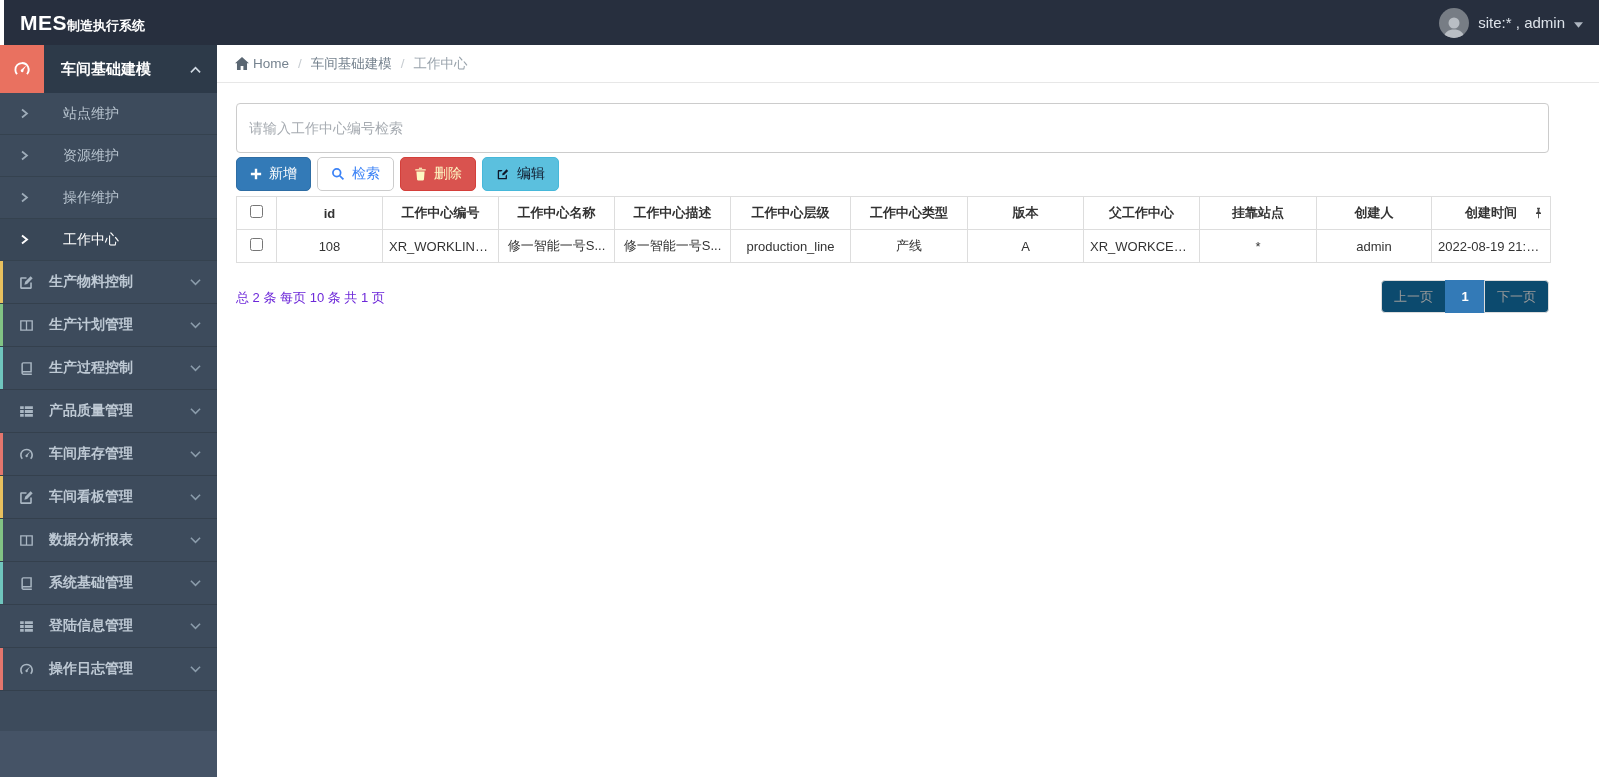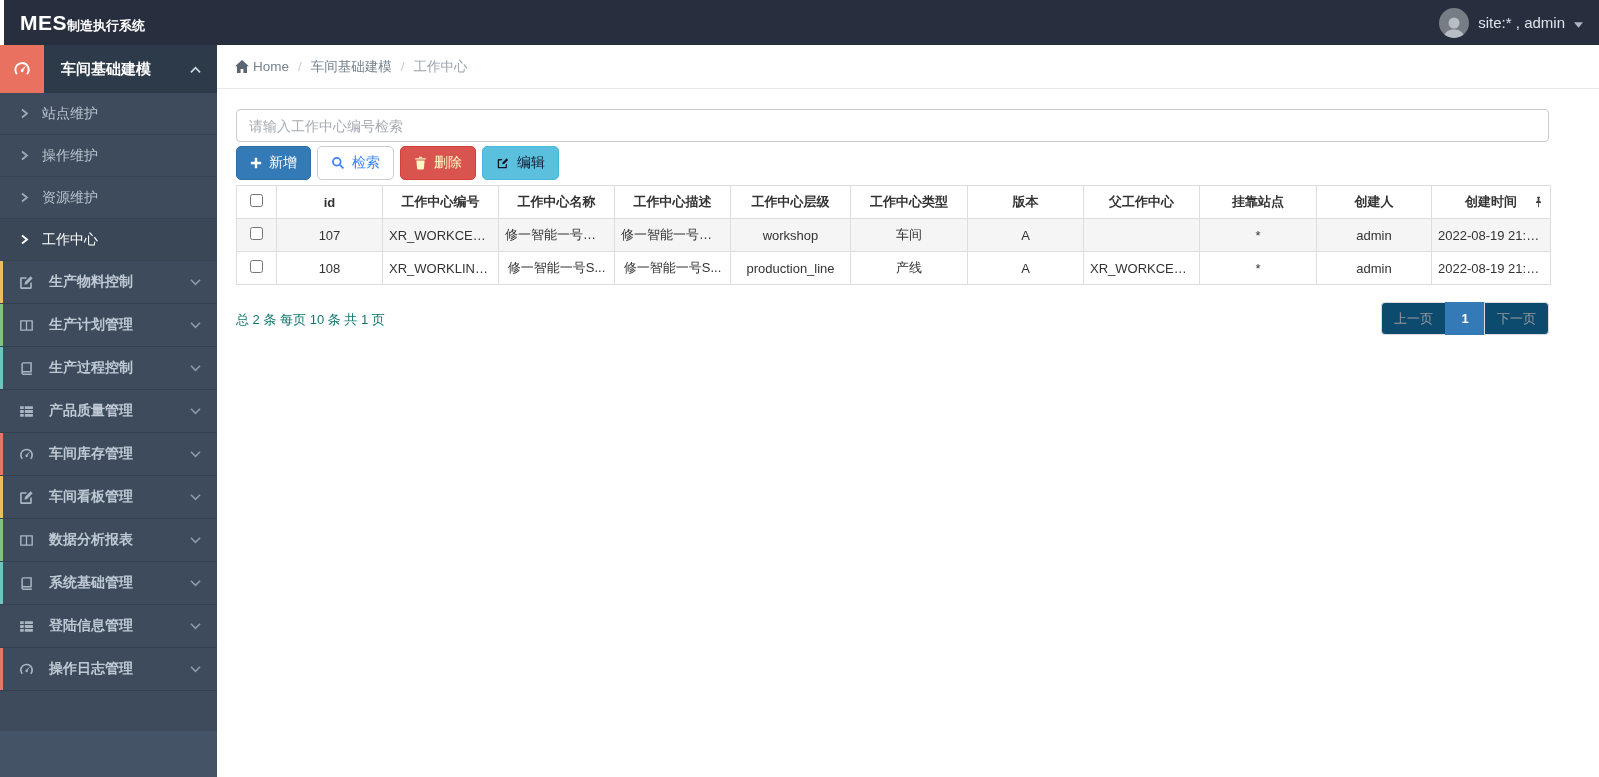--- a/index.html
+++ b/index.html
@@ -21,46 +21,46 @@
   .sidebar-bottom { position:absolute; left:0; right:0; top:686px; bottom:0; background:#455366; }
 
   .group-header { height:48px; background:#2d3a49; display:flex; align-items:center; position:relative; cursor:pointer; }
   .group-header .icon-block { width:44px; height:48px; background:#e97160; color:#fff; display:flex; align-items:center; justify-content:center; }
   .group-header .glabel { color:#fff; font-weight:bold; font-size:15px; margin-left:17px; }
   .group-header .chev { position:absolute; right:16px; color:#cfd8e2; }
 
   .sub-item { height:42px; display:flex; align-items:center; border-bottom:1px solid #35424f;
     color:#b9c5d0; font-size:14px; cursor:pointer; position:relative; }
   .sub-item .chev-r { margin-left:20px; color:#9fadba; display:flex; }
-  .sub-item .slabel { margin-left:13px; }
+  .sub-item .slabel { margin-left:34px; }
   .sub-item.active { color:#fff; background:#37455; background:#394757; }
   .sub-item.active .chev-r { color:#fff; }
 
   .grp-item { height:43px; display:flex; align-items:center; border-bottom:1px solid #34404d;
     color:#bec9d4; cursor:pointer; position:relative; }
   .grp-item .strip { position:absolute; left:0; top:0; bottom:0; width:3px; }
   .strip-yellow { background:#e8c05e; } .strip-green { background:#82c384; }
   .strip-teal { background:#6fc5bd; } .strip-none { background:transparent; }
   .strip-red { background:#e4766d; }
   .grp-item .gicon { width:17px; height:17px; margin-left:18px; color:#a9b6c2; display:flex; }
   .grp-item .glabel2 { margin-left:14px; font-weight:bold; font-size:14px;text-align:right; }
   .grp-item .chev-d { position:absolute; right:16px; color:#8b9cab; display:flex; }
 
   
   .main { position:absolute; top:45px; left:217px; right:0; bottom:0; background:#fff; }
-  .breadcrumb-bar { height:44px; border-bottom:1px solid #e7e7e7; display:flex; align-items:center;
+  .breadcrumb-bar { height:38px; border-bottom:1px solid #e7e7e7; display:flex; align-items:center;
     padding-left:18px; font-size:13.5px; color:#76838f; }
   .breadcrumb-bar .home-ic { color:#5a6672; margin-right:4px; display:flex; }
   .bc-sep { color:#c7ccd1; margin:0 9px; }
   .bc-link { color:#76838f; cursor:pointer; }
   .bc-current { color:#98a2ab; }
 
   .content { padding:20px 50px 0 19px; }
 
-  .search-input { width:100%; height:33px; border:1px solid #ccc; border-radius:4px;
+  .search-input { width:100%; height:50px; border:1px solid #ccc; border-radius:4px;
     padding:6px 12px; font-size:14px; color:#555; outline:none; }
   .search-input::placeholder { color:#a6abb1; }
 
   .toolbar { margin-top:4px; display:flex; gap:6px; }
   .btn { height:34px; padding:0 13px; border-radius:5px; font-size:14px; display:inline-flex;
     align-items:center; gap:7px; border:1px solid transparent; cursor:pointer;
     font-family:inherit; }
   .btn svg { flex:none; }
   .btn-primary { background:#337ab7; border-color:#2e6da4; color:#fff; }
   .btn-default { background:#fff; border-color:#ccc; color:#3b82f6; }
@@ -70,21 +70,21 @@
   .table-wrap { margin-top:5px; }
   table.grid { width:100%; border-collapse:collapse; font-size:13px; color:#333; table-layout:fixed; }
   .grid th, .grid td { border:1px solid #ddd; height:33px; text-align:center; padding:0 6px;
     overflow:hidden; white-space:nowrap; text-overflow:ellipsis; }
   .grid thead th { font-weight:bold; background:#fff; position:relative; }
   .grid tbody tr.odd { background:#f5f5f5; }
   .pin-wrap { position:absolute; right:7px; top:50%; transform:translateY(-50%); color:#444; cursor:pointer; display:flex; }
   .grid input[type=checkbox] { width:13px; height:13px; cursor:pointer; }
 
   .pager-row { margin-top:17px; display:flex; justify-content:space-between; align-items:flex-start; }
-  .pager-info { color:#0f766e; font-size:13px; padding-top:9px; cursor:pointer; }
+  .pager-info { color:#6d28d9; font-size:13px; padding-top:9px; cursor:pointer; }
   .pagination { display:flex; }
   .page-btn { min-width:40px; height:33px; padding:0 12px; display:flex; align-items:center; justify-content:center;
     border:1px solid #ddd; background:#0c4a6e; color:#999; font-size:13px; cursor:pointer; margin-left:-1px; }
   .page-btn.first { border-radius:4px 0 0 4px; margin-left:0; }
   .page-btn.last { border-radius:0 4px 4px 0; }
   .page-btn.active { background:#337ab7; border-color:#337ab7; color:#fff; font-weight:bold; }
 </style>
 </head>
 <body>
 
@@ -134,29 +134,29 @@
         </svg>
       </span>
     <span class="slabel">站点维护</span>
   </div>
   <div class="sub-item">
     <span class="chev-r">
         <svg width="9" height="11" viewBox="0 0 9 11" fill="none" stroke="currentColor" stroke-width="1.7">
           <polyline points="2,1.5 7,5.5 2,9.5"></polyline>
         </svg>
       </span>
-    <span class="slabel">操作维护</span>
+    <span class="slabel">资源维护</span>
   </div>
   <div class="sub-item">
     <span class="chev-r">
         <svg width="9" height="11" viewBox="0 0 9 11" fill="none" stroke="currentColor" stroke-width="1.7">
           <polyline points="2,1.5 7,5.5 2,9.5"></polyline>
         </svg>
       </span>
-    <span class="slabel">资源维护</span>
+    <span class="slabel">操作维护</span>
   </div>
   <div class="sub-item active">
     <span class="chev-r">
         <svg width="9" height="11" viewBox="0 0 9 11" fill="none" stroke="currentColor" stroke-width="1.9">
           <polyline points="2,1.5 7,5.5 2,9.5"></polyline>
         </svg>
       </span>
     <span class="slabel">工作中心</span>
   </div>
 
@@ -389,34 +389,20 @@
               <span>创建时间</span>
               <span class="pin-wrap">
                 <svg width="9" height="13" viewBox="0 0 12 16" fill="currentColor">
                     <path d="M4 1h4v1.3l-.8.5v3.4l2.1 1.4V9.2H6.6v5L6 15.8l-.6-1.6v-5H2.7V7.6l2.1-1.4V2.8L4 2.3z"></path>
                   </svg>
               </span>
             </th>
           </tr>
         </thead>
         <tbody>
-          <tr class="odd">
-            <td><input type="checkbox" style=""></td>
-            <td>107</td>
-            <td>XR_WORKCEN...</td>
-            <td>修一智能一号车间</td>
-            <td>修一智能一号车间</td>
-            <td>workshop</td>
-            <td>车间</td>
-            <td>A</td>
-            <td></td>
-            <td>*</td>
-            <td>admin</td>
-            <td>2022-08-19 21:1...</td>
-          </tr>
           <tr>
             <td><input type="checkbox" style=""></td>
             <td>108</td>
             <td>XR_WORKLINE...</td>
             <td>修一智能一号S...</td>
             <td>修一智能一号S...</td>
             <td>production_line</td>
             <td>产线</td>
             <td>A</td>
             <td>XR_WORKCEN...</td>

